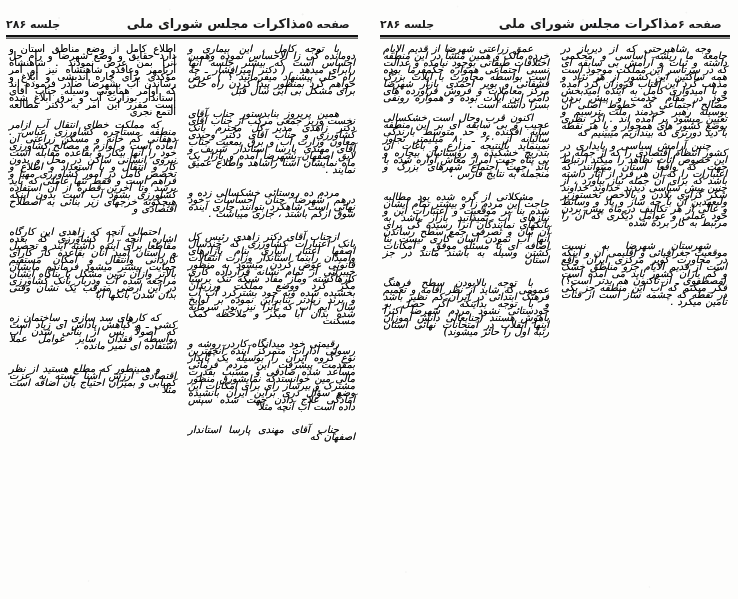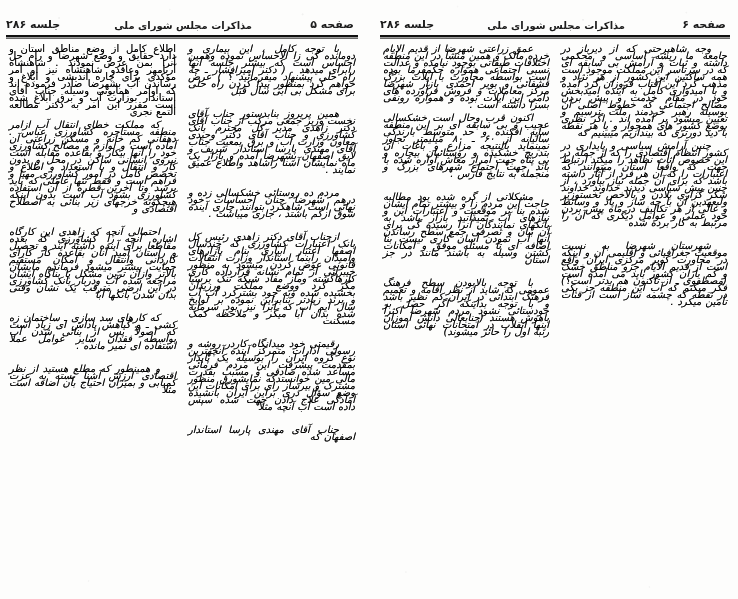--- a/index.html
+++ b/index.html
@@ -45,23 +45,23 @@
   }
   .runhead .slot{
     flex:0 0 auto;
     font-size:11px;
     font-weight:bold;
     color:#1c1c1c;
     padding-bottom:3px;
     white-space:nowrap;
     letter-spacing:.2px;
   }
-  .runhead .slot.center{flex:1 1 auto;text-align:center;font-size:10px;}
+  .runhead .slot.center{flex:1 1 auto;text-align:right;font-size:13px;}
   .runhead .slot.edge{min-width:52px;}
-  .runhead .slot.edge.start{text-align:center;}
+  .runhead .slot.edge.start{text-align:left;}
   .runhead .slot.edge.end{text-align:left;}
   .rule{
     height:2px;
     background:#111;
     margin-top:1px;
     box-shadow:0 1px 0 rgba(40,40,40,.45);
   }
   .rule.thin{height:1px;background:#2b2b2b;margin-top:1px;box-shadow:none;opacity:.7;}
 
   

